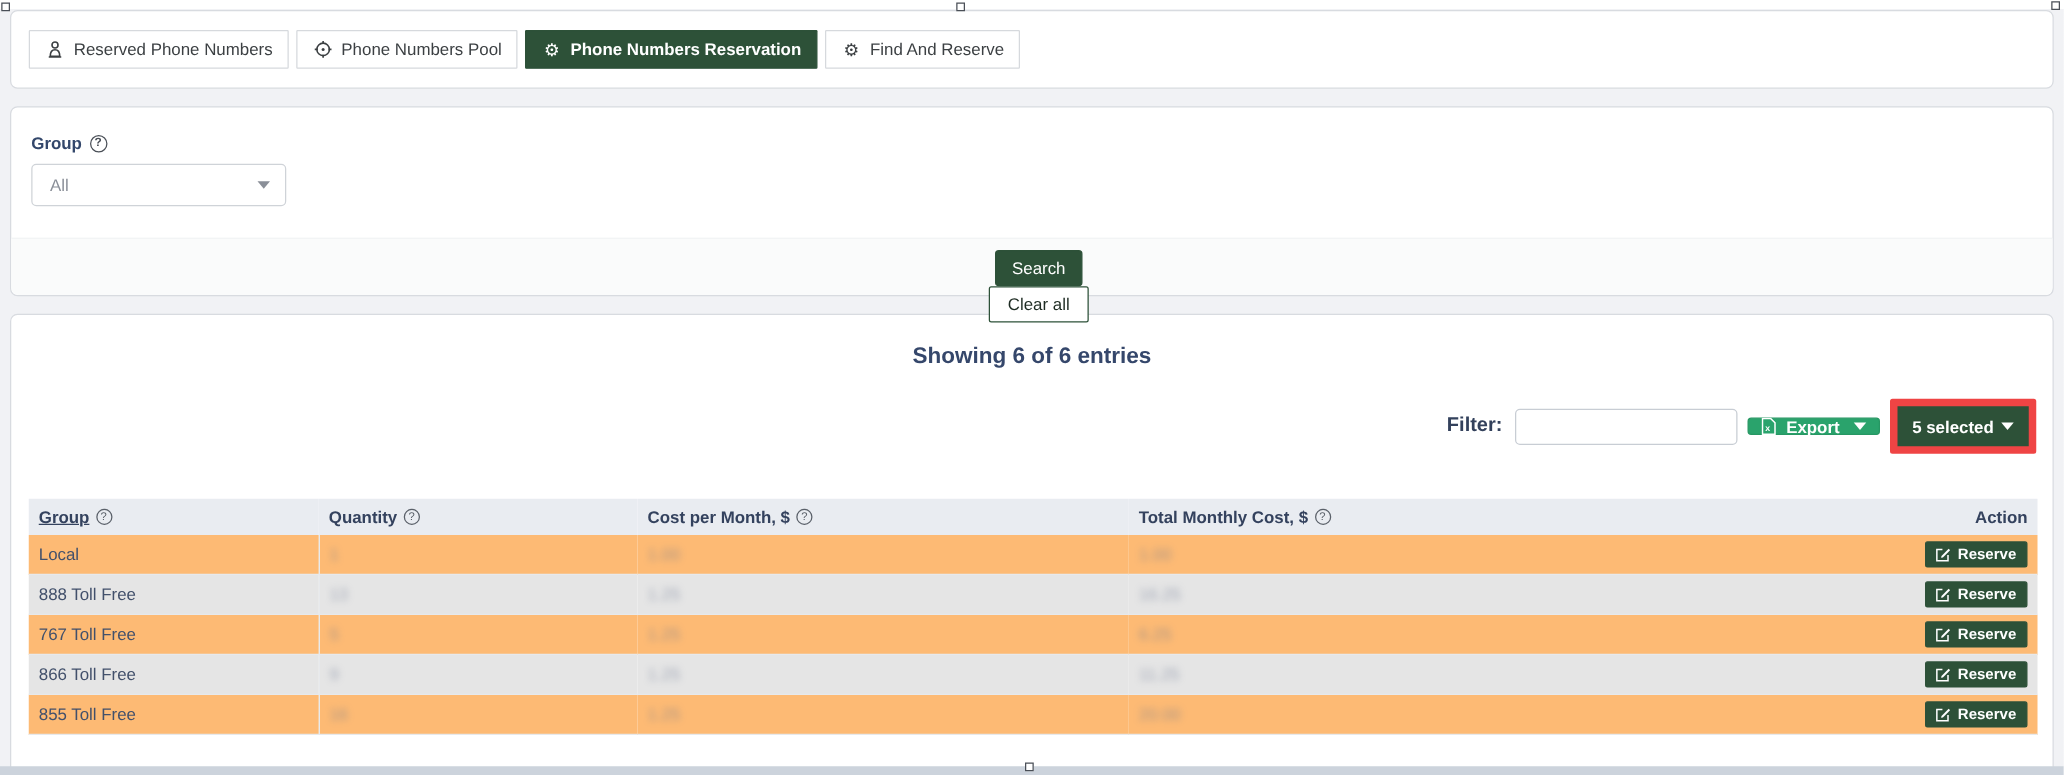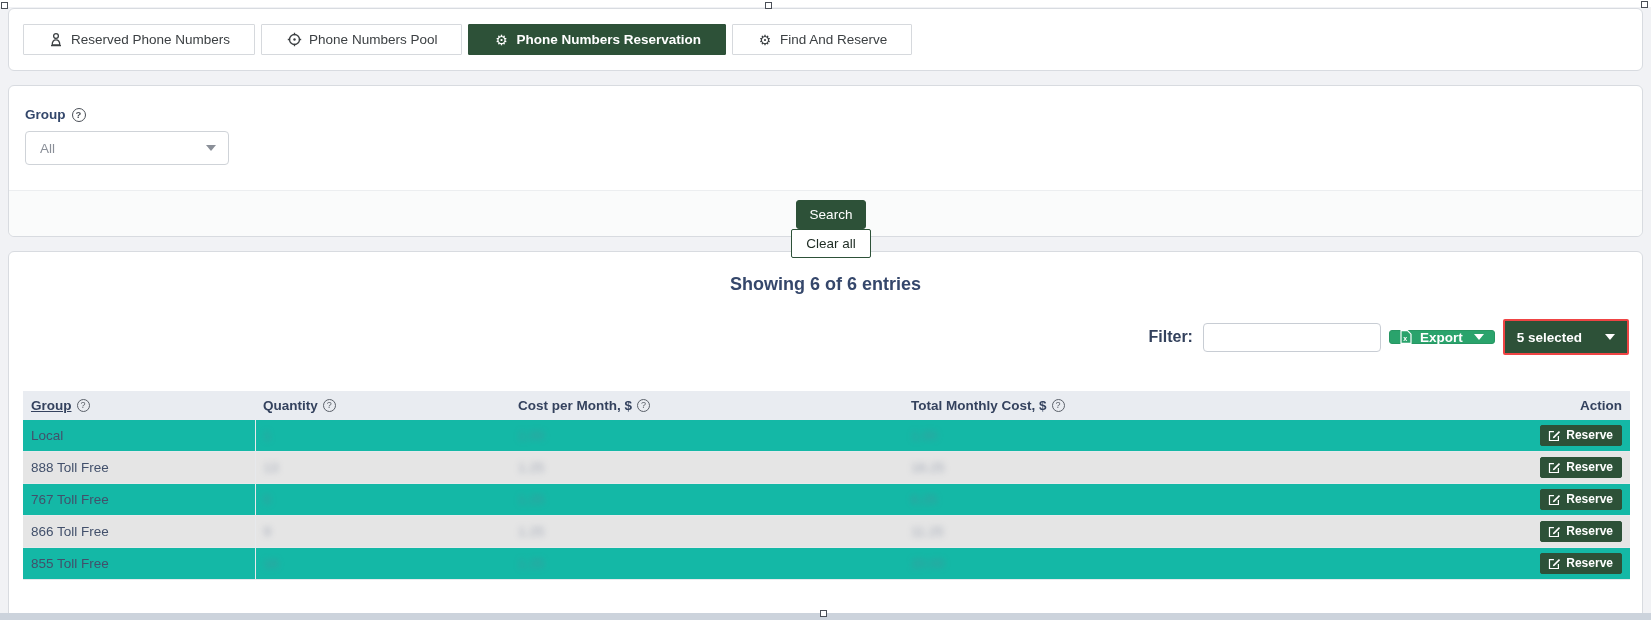--- a/index.html
+++ b/index.html
@@ -13,21 +13,21 @@
     background:#fff;
     border:1px solid #d8dbe0;
     border-radius:6px;
     margin:0 8px 14px 8px;
   }
   .card-tabs { margin-top:8px; padding:15px 14px; }
   .tabs { display:flex; }
   .tab {
     display:flex; align-items:center; gap:7px;
     background:#fff; border:1px solid #d6d9dd;
-    padding:0 24px; height:31px; margin-right:6px;
+    padding:0 12px; height:31px; margin-right:6px;
     font-family:inherit; font-size:13.5px; color:#3c4043; cursor:pointer;
     border-radius:1px; white-space:nowrap;
   }
   .tab.active { background:#2d5138; border-color:#2d5138; color:#fff; font-weight:bold; }
   .ticon { display:inline-flex; width:16px; height:16px; align-items:center; justify-content:center; }
   .ticon svg { display:block; }
   .cog-glyph { font-size:14px; line-height:14px; }
 
   
   .card-filter { display:flex; flex-direction:column; height:152px; }
@@ -58,38 +58,38 @@
   .controls { display:flex; align-items:center; justify-content:flex-end; gap:8px; margin:24px 13px 0 0; }
   .controls label { font-size:16px; font-weight:bold; color:#33415c; margin-right:2px; }
   .filter-input { width:178px; height:29px; border:1px solid #c8cdd4; border-radius:4px; padding:0 8px; font-size:13px; font-family:inherit; }
   .btn-export {
     background:#2aa36c; border:1px solid #279763; color:#fff; border-radius:3px;
     height:14px; padding:0 10px; display:flex; align-items:center; gap:8px;
     font-size:13.5px; font-weight:bold; font-family:inherit; cursor:pointer;
   }
   .btn-export .caret-down { border-top-color:#fff; margin-left:3px; }
   .btn-selected {
-    background:#2d5138; border:2px solid #ef4444; color:#fff; border-radius:2px;
-    height:29px; padding:16px 12px; display:flex; align-items:center; gap:23px;
+    background:#2d5138; border:6px solid #ef4444; color:#fff; border-radius:2px;
+    height:29px; padding:16px 12px; display:flex; align-items:center; gap:6px;
     font-size:13.5px; font-weight:bold; font-family:inherit; cursor:pointer;
   }
   .btn-selected .caret-down { border-top-color:#fff; }
 
   table { border-collapse:collapse; width:1607px; margin:36px 0 0 14px; table-layout:fixed; }
   thead th {
     background:#e9ecf1; text-align:left; font-size:13.5px; color:#34425e;
     padding:6px 8px; height:29px; font-weight:bold;
   }
   th .th-wrap { display:flex; align-items:center; gap:5px; }
   th .help { width:13px; height:13px; line-height:11px; font-size:9px; border-color:#5a6069; color:#5a6069; font-weight:normal; }
   .sortable { text-decoration:underline; cursor:pointer; }
   th.col-action, td.c-action { text-align:right; padding-right:8px; }
   th.col-action .th-wrap { justify-content:flex-end; }
   tbody td { font-size:13.5px; color:#42506b; padding:5px 8px; height:28px; border-bottom:1px solid #e7e9ec; background:#e5e5e5; }
-  tbody tr.stripe td { background:#14b8a6; }
+  tbody tr.stripe td { background:#fdba74; }
   td.c-group { border-right:1px solid #e7e9ec; }
   .blur { filter:blur(3px); opacity:.55; color:#6b7690; }
   .btn-reserve {
     background:#2d5138; border:1px solid #2d5138; color:#fff; border-radius:2px;
     font-size:12px; font-weight:bold; font-family:inherit; cursor:pointer;
     padding:2px 8px 3px 7px; display:inline-flex; align-items:center; gap:5px;
   }
 
   
   .hscroll { position:absolute; left:0; right:0; bottom:0; height:7px; background:#ccd3dc; }

